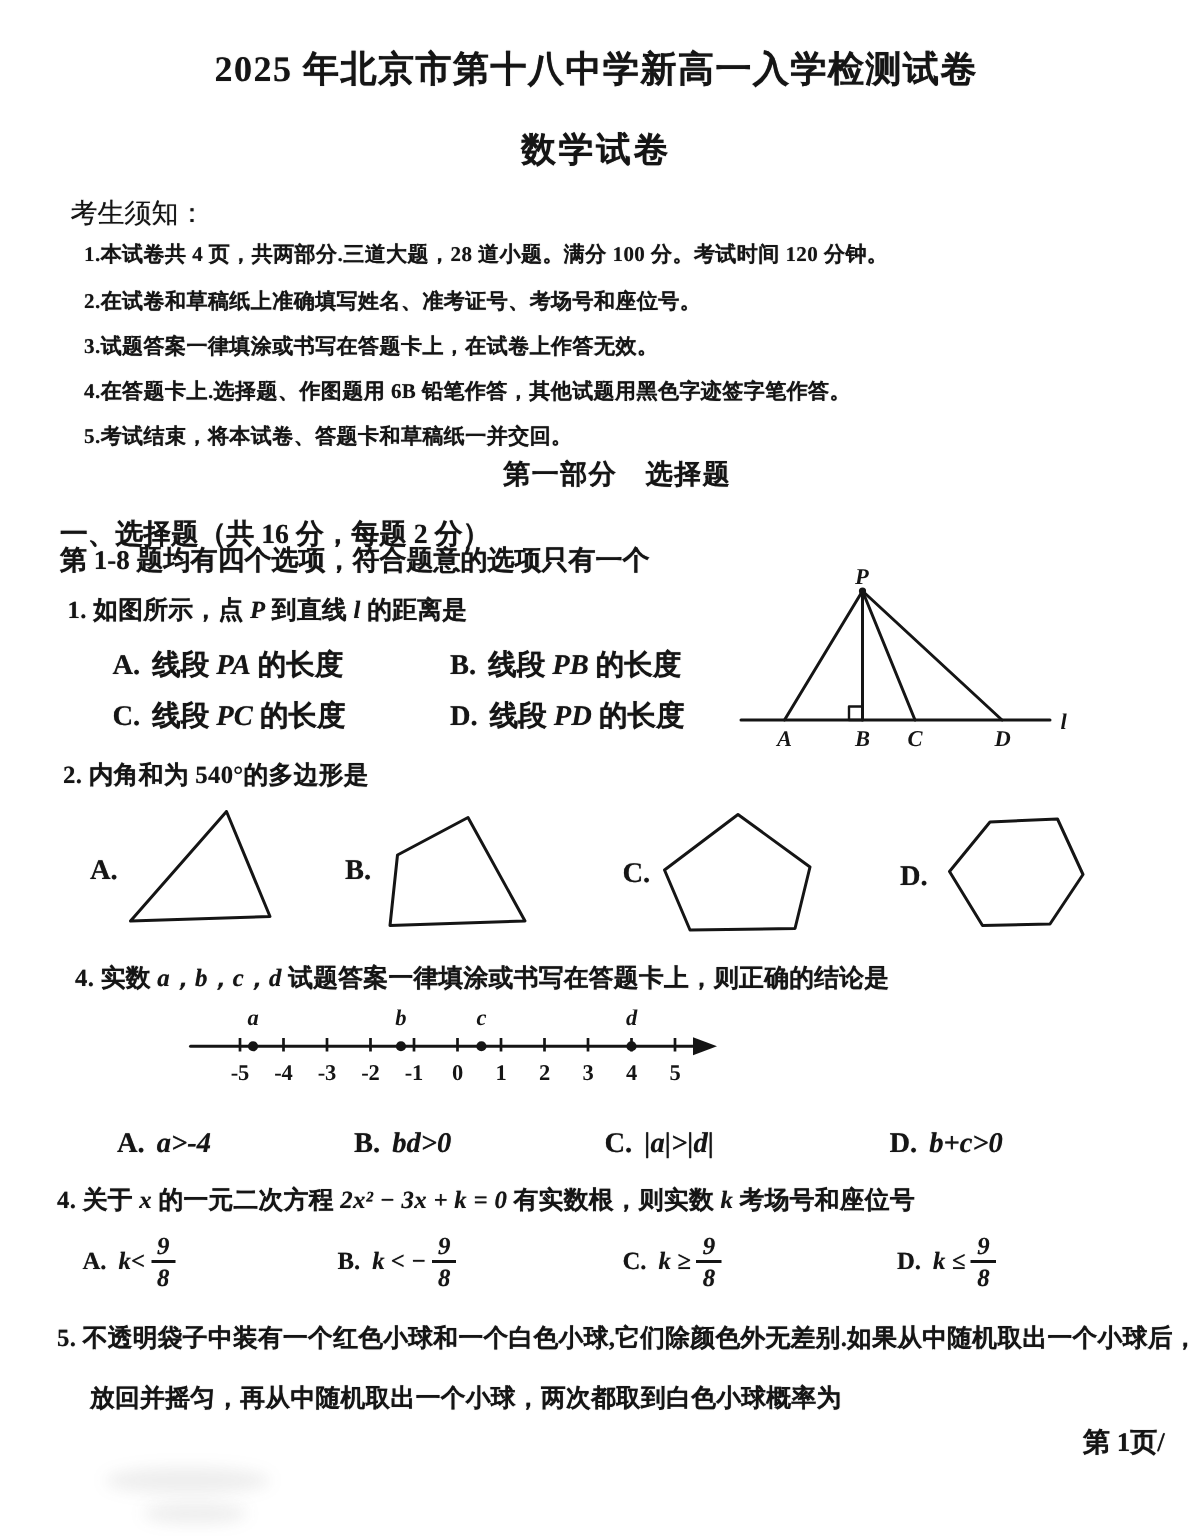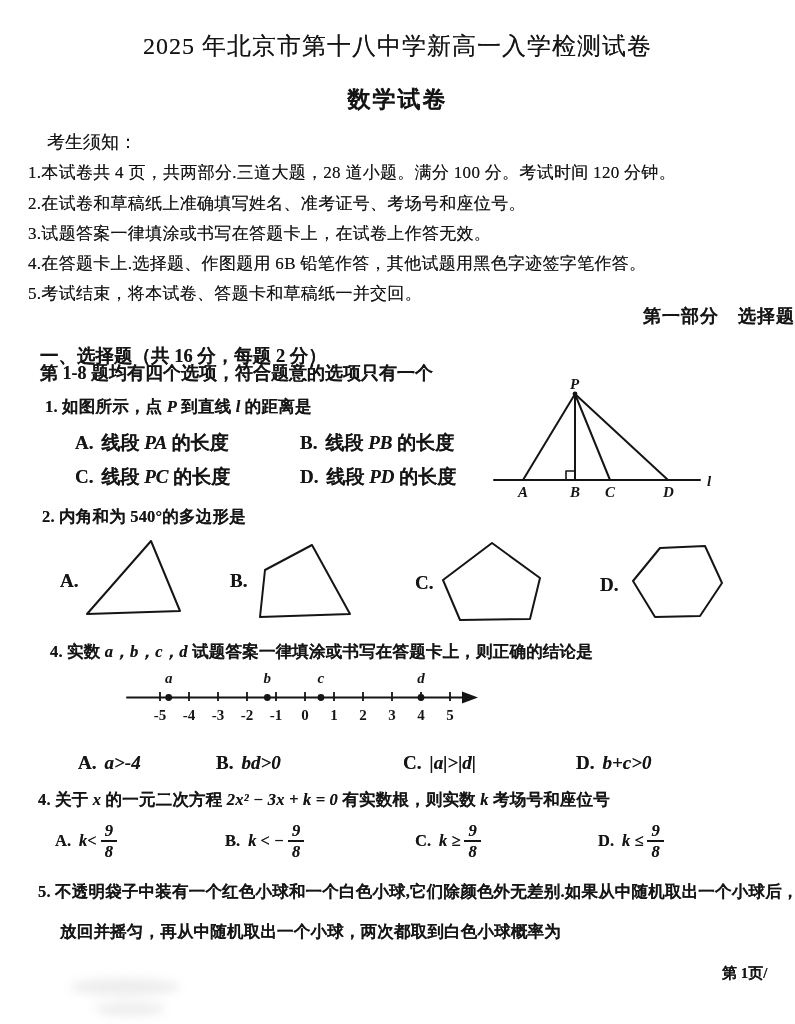--- a/index.html
+++ b/index.html
@@ -4,44 +4,44 @@
 <style>
   html, body { margin: 0; padding: 0; background: #fff; }
   body {
     width: 795px; height: 1024px; position: relative; overflow: hidden;
     font-family: "Liberation Serif", serif;
     color: #151515;
     -webkit-font-smoothing: antialiased;
   }
   .abs { position: absolute; white-space: nowrap; }
   .blur { text-shadow: 0 0 0.5px rgba(20,20,20,.65); }
-  .title1 { left: 0; right: 0; top: 30px; text-align: center; font-size: 24px; font-weight: 400; letter-spacing: 1px; }
+  .title1 { left: 0; right: 0; top: 30px; text-align: center; font-size: 24px; font-weight: 700; letter-spacing: 1px; }
   .title2 { left: 0; right: 0; top: 84px; text-align: center; font-size: 23px; font-weight: 700; letter-spacing: 2px; }
   .notice-head { left: 47px; top: 130px; font-size: 18px; font-weight: 400; }
-  .notice-item { left: 28px; font-size: 17px; font-weight: 400; letter-spacing: .3px; }
-  .part-head { left: 0; right: 0; top: 304px; text-align: right; font-size: 18px; font-weight: 700; letter-spacing: 1px; margin-left: 28px; }
+  .notice-item { left: 56px; font-size: 14px; font-weight: 700; letter-spacing: .3px; }
+  .part-head { left: 0; right: 0; top: 304px; text-align: center; font-size: 18px; font-weight: 700; letter-spacing: 1px; margin-left: 28px; }
   .sub-head { left: 40px; top: 331px; font-size: 18.5px; font-weight: 700; margin-top: 12px; }
   .sec-note { left: 40px; top: 361px; font-size: 18px; font-weight: 700; }
   .qtext { font-size: 16.5px; font-weight: 600; letter-spacing: .2px; }
   .opt { font-size: 19px; font-weight: 600; }
   .opt .lbl { margin-right: 8px; font-family: "Liberation Serif", serif; }
   .mvar { font-style: italic; font-family: "Liberation Serif", serif; font-weight: 600; }
   .mexpr { font-style: italic; font-family: "Liberation Serif", serif; font-weight: 600; }
   svg .stroke { stroke: #151515; stroke-width: 2; fill: none; stroke-linecap: round; stroke-linejoin: round; }
   svg text { fill: #151515; }
   .figlbl { font-size: 15px; font-style: italic; font-weight: 700; font-family: "Liberation Serif", serif; }
   .ticklbl { font-size: 15px; font-weight: 700; font-family: "Liberation Serif", serif; }
   .frac { display: inline-flex; flex-direction: column; align-items: center; vertical-align: middle;
           line-height: 1.05; font-style: italic; font-weight: 600; font-size: 16.5px;
           font-family: "Liberation Serif", serif; margin-left: 4px; }
   .frac .num { border-bottom: 2px solid #151515; padding: 0 4px 1px; }
   .frac .den { padding-top: 1px; }
   .q4opt { display: inline-flex; align-items: center; font-size: 16.5px; font-weight: 600; }
   .q4opt .lbl { margin-right: 8px; }
-  .footer { font-size: 15px; font-weight: 600; margin-top: 15px; }
+  .footer { font-size: 18px; font-weight: 600; }
   .smudge { position: absolute; background: rgba(90,90,90,.10); filter: blur(5px); border-radius: 50%; }
 </style>
 </head>
 <body>
 
 <div class="abs title1 blur">2025 年北京市第十八中学新高一入学检测试卷</div>
 <div class="abs title2 blur">数学试卷</div>
 
 <div class="abs notice-head blur">考生须知：</div>
 <div class="abs notice-item blur" style="top:161px">1.本试卷共 4 页，共两部分.三道大题，28 道小题。满分 100 分。考试时间 120 分钟。</div>
@@ -130,23 +130,23 @@
     <text x="46.699999999999996" y="15" text-anchor="middle" class="figlbl">a</text>
     <circle cx="145.3" cy="29.5" r="3.4" fill="#151515"></circle>
     <text x="145.3" y="15" text-anchor="middle" class="figlbl">b</text>
     <circle cx="198.95" cy="29.5" r="3.4" fill="#151515"></circle>
     <text x="198.95" y="15" text-anchor="middle" class="figlbl">c</text>
     <circle cx="299" cy="29.5" r="3.4" fill="#151515"></circle>
     <text x="299" y="15" text-anchor="middle" class="figlbl">d</text>
   </svg>
 
 <div class="abs opt blur" style="left:78px; top:752px"><span class="lbl">A.</span><span class="mexpr">a&gt;-4</span></div>
-<div class="abs opt blur" style="left:216px; top:752px"><span class="lbl">B.</span><span class="mexpr">bd&gt;0</span></div>
+<div class="abs opt blur" style="left:236px; top:752px"><span class="lbl">B.</span><span class="mexpr">bd&gt;0</span></div>
 <div class="abs opt blur" style="left:403px; top:752px"><span class="lbl">C.</span><span class="mexpr">|a|&gt;|d|</span></div>
-<div class="abs opt blur" style="left:576px; top:752px"><span class="lbl">D.</span><span class="mexpr">b+c&gt;0</span></div>
+<div class="abs opt blur" style="left:593px; top:752px"><span class="lbl">D.</span><span class="mexpr">b+c&gt;0</span></div>
 
 <div class="abs qtext blur" style="left:38px; top:789px"><span>4. 关于 </span><span class="mvar">x</span><span> 的一元二次方程 </span><span class="mexpr">2x² − 3x + k = 0</span><span> 有实数根，则实数 </span><span class="mvar">k</span><span> 考场号和座位号</span></div>
 
 <div class="abs q4opt blur" style="left:55px; top:822px">
     <span class="lbl">A.</span>
     <span class="mexpr">k&lt;</span>
     <span class="frac">
       <span class="num">9</span>
       <span class="den">8</span>
     </span>

